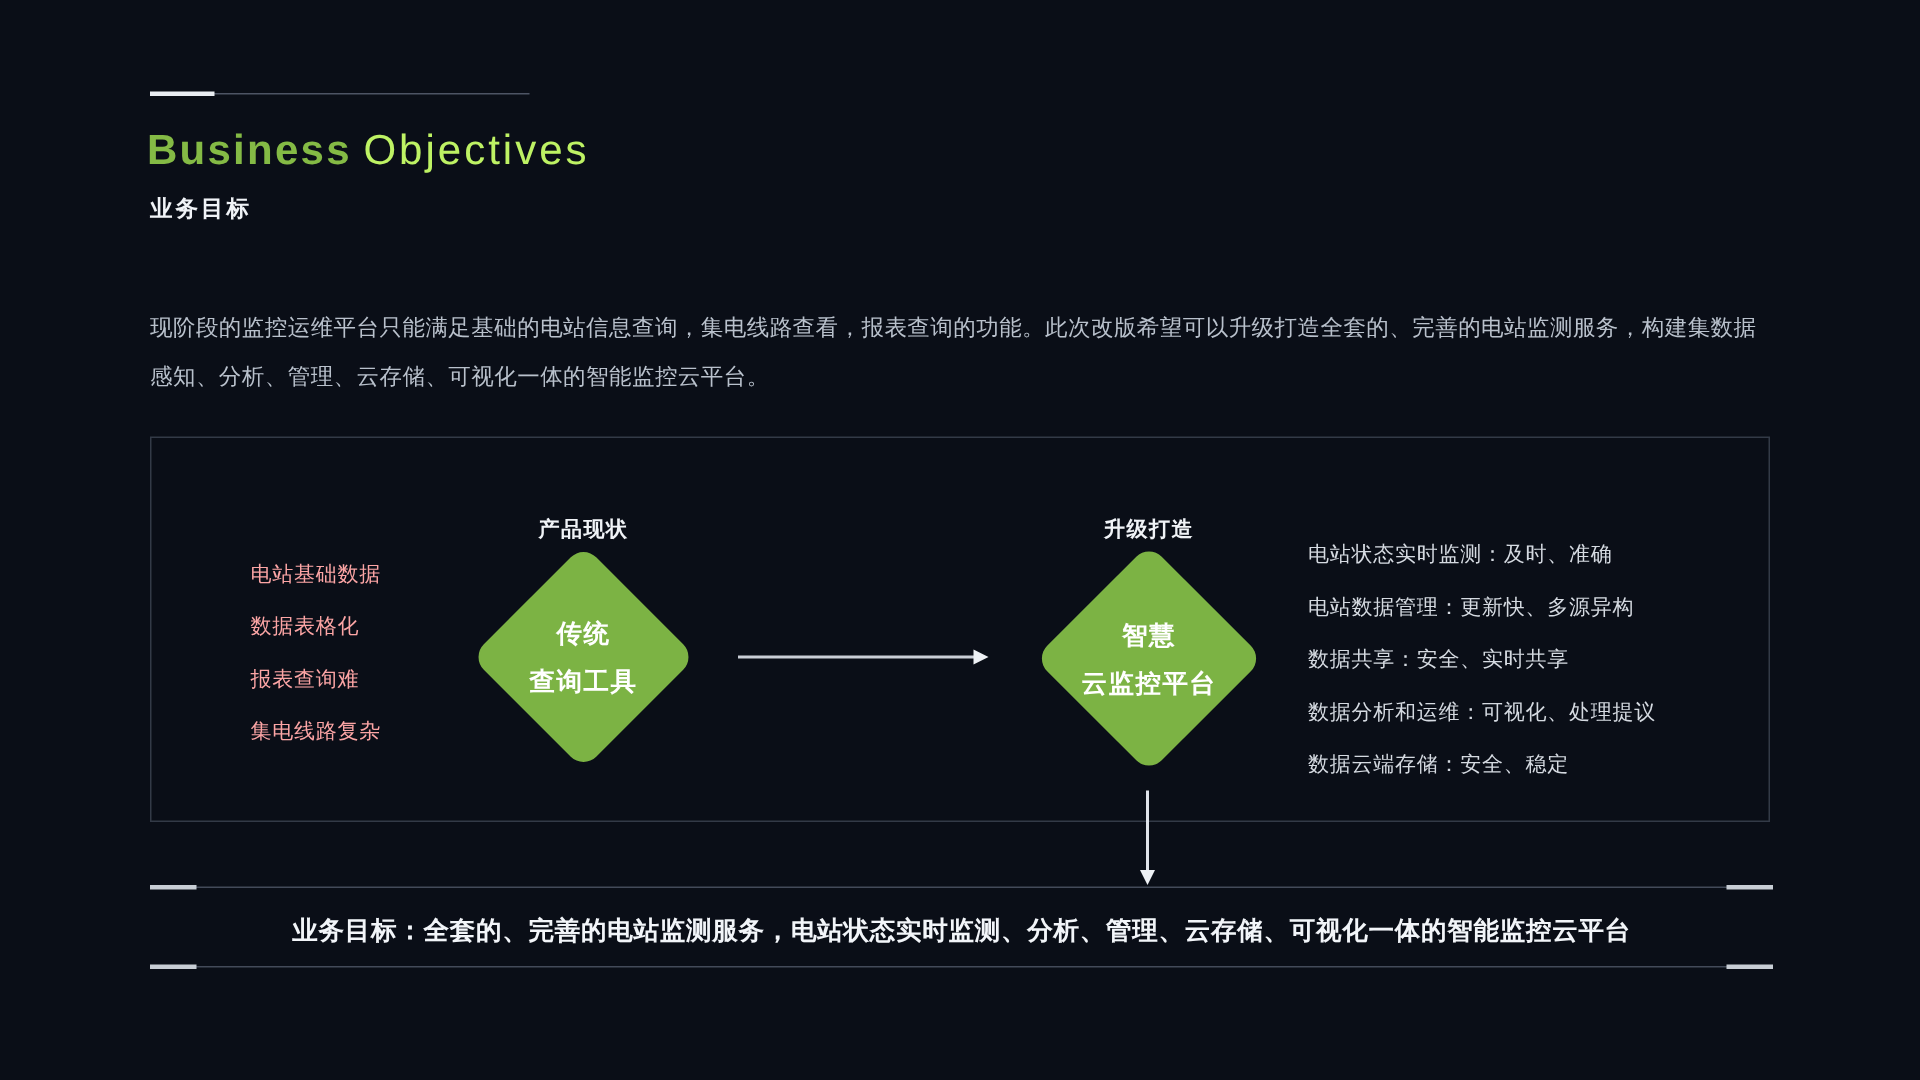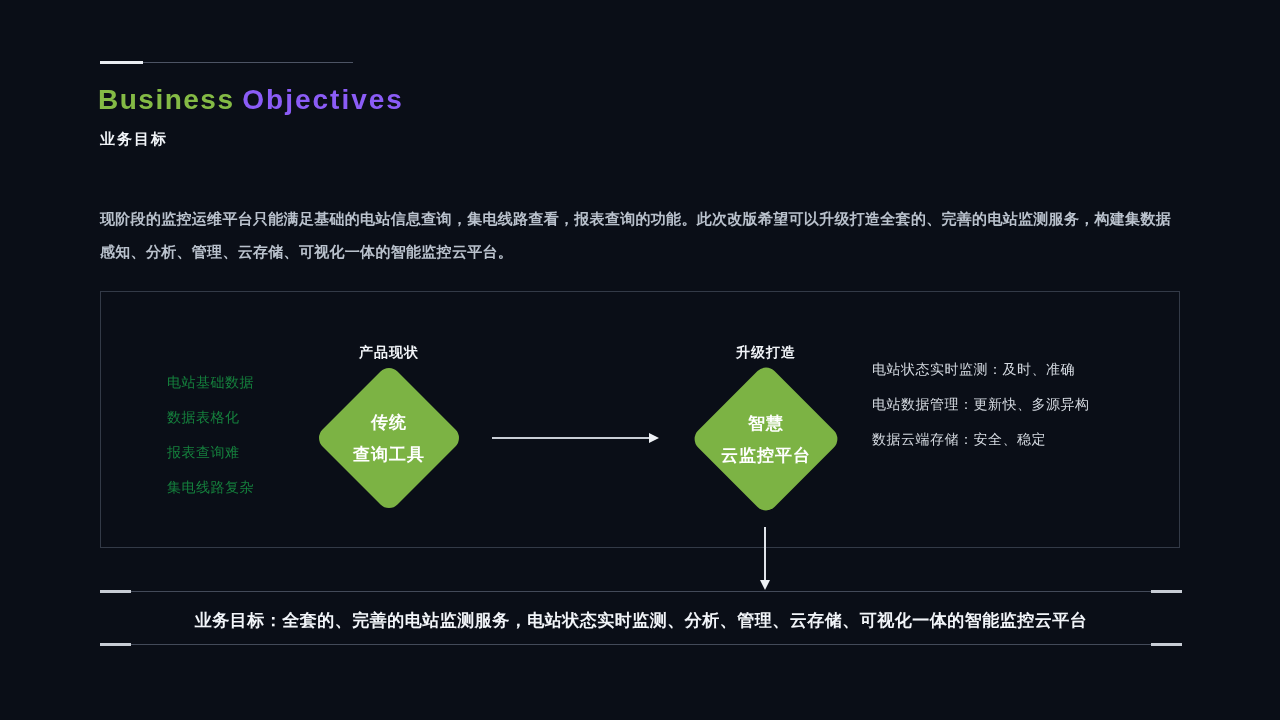--- a/index.html
+++ b/index.html
@@ -9,35 +9,35 @@
     font-family:"Liberation Sans","DejaVu Sans",sans-serif;
   }
 
   
   .title-rule { position:absolute; left:100px; top:61px; width:253px; height:3px; }
   .title-rule .rule-line { position:absolute; left:0; top:1px; width:100%; height:1px; background:#4d5464; }
   .title-rule .rule-cap  { position:absolute; left:0; top:0; width:43px; height:3px; background:#e9edf2; }
 
   .page-title { position:absolute; left:98px; top:84px; margin:0; font-size:28px; line-height:32px; }
   .page-title .accent { color:#84ba45; font-weight:800; letter-spacing:1.5px; }
-  .page-title .rest   { color:#8b5cf6; font-weight:700; letter-spacing:2px; }
+  .page-title .rest   { color:#bef264; font-weight:400; letter-spacing:2px; }
 
   .page-subtitle { position:absolute; left:100px; top:130px; font-size:15px; font-weight:bold;
                    color:#f0f3f7; letter-spacing:2px; }
 
   
   .intro { position:absolute; left:100px; top:202px; width:1082px; margin:0;
-           font-size:15px; line-height:33px; color:#b9c1cc; letter-spacing:0.3px;font-weight:bold; }
+           font-size:15px; line-height:33px; color:#b9c1cc; letter-spacing:0.3px; }
 
   
   .diagram-box { position:absolute; left:100px; top:291px; width:1080px; height:257px;
                  border:1px solid #333a47; box-sizing:border-box; }
 
   .pain-list { position:absolute; left:66px; top:73px; margin:0; padding:0; list-style:none; }
-  .pain-list li { height:35px; line-height:35px; font-size:14px; color:#15803d; letter-spacing:0.5px; }
+  .pain-list li { height:35px; line-height:35px; font-size:14px; color:#fca5a5; letter-spacing:0.5px; }
 
   .col-label { position:absolute; top:52px; width:160px; text-align:center;
                font-size:14px; font-weight:bold; color:#f0f3f7; letter-spacing:1px; }
   .col-label.current { left:208px; }
   .col-label.upgrade { left:585px; }
 
   .diamond { position:absolute; background:#7cb344; border-radius:12px; transform:rotate(45deg); }
   .diamond.current { left:235px; top:93px; width:106px; height:106px; }
   .diamond.upgrade { left:611px; top:93px; width:108px; height:108px; }
   .diamond .inner { position:absolute; inset:0; transform:rotate(-45deg);
@@ -113,20 +113,22 @@
     <div class="diamond upgrade">
       <div class="inner">
         <div>智慧</div>
         <div>云监控平台</div>
       </div>
     </div>
 
     <ul class="benefit-list">
       <li>电站状态实时监测：及时、准确</li>
       <li>电站数据管理：更新快、多源异构</li>
+      <li>数据共享：安全、实时共享</li>
+      <li>数据分析和运维：可视化、处理提议</li>
       <li>数据云端存储：安全、稳定</li>
     </ul>
 
   </section>
 
   <div class="v-arrow"></div>
 
   <div class="rule top">
     <div class="rule-line"></div>
     <div class="cap left"></div>

